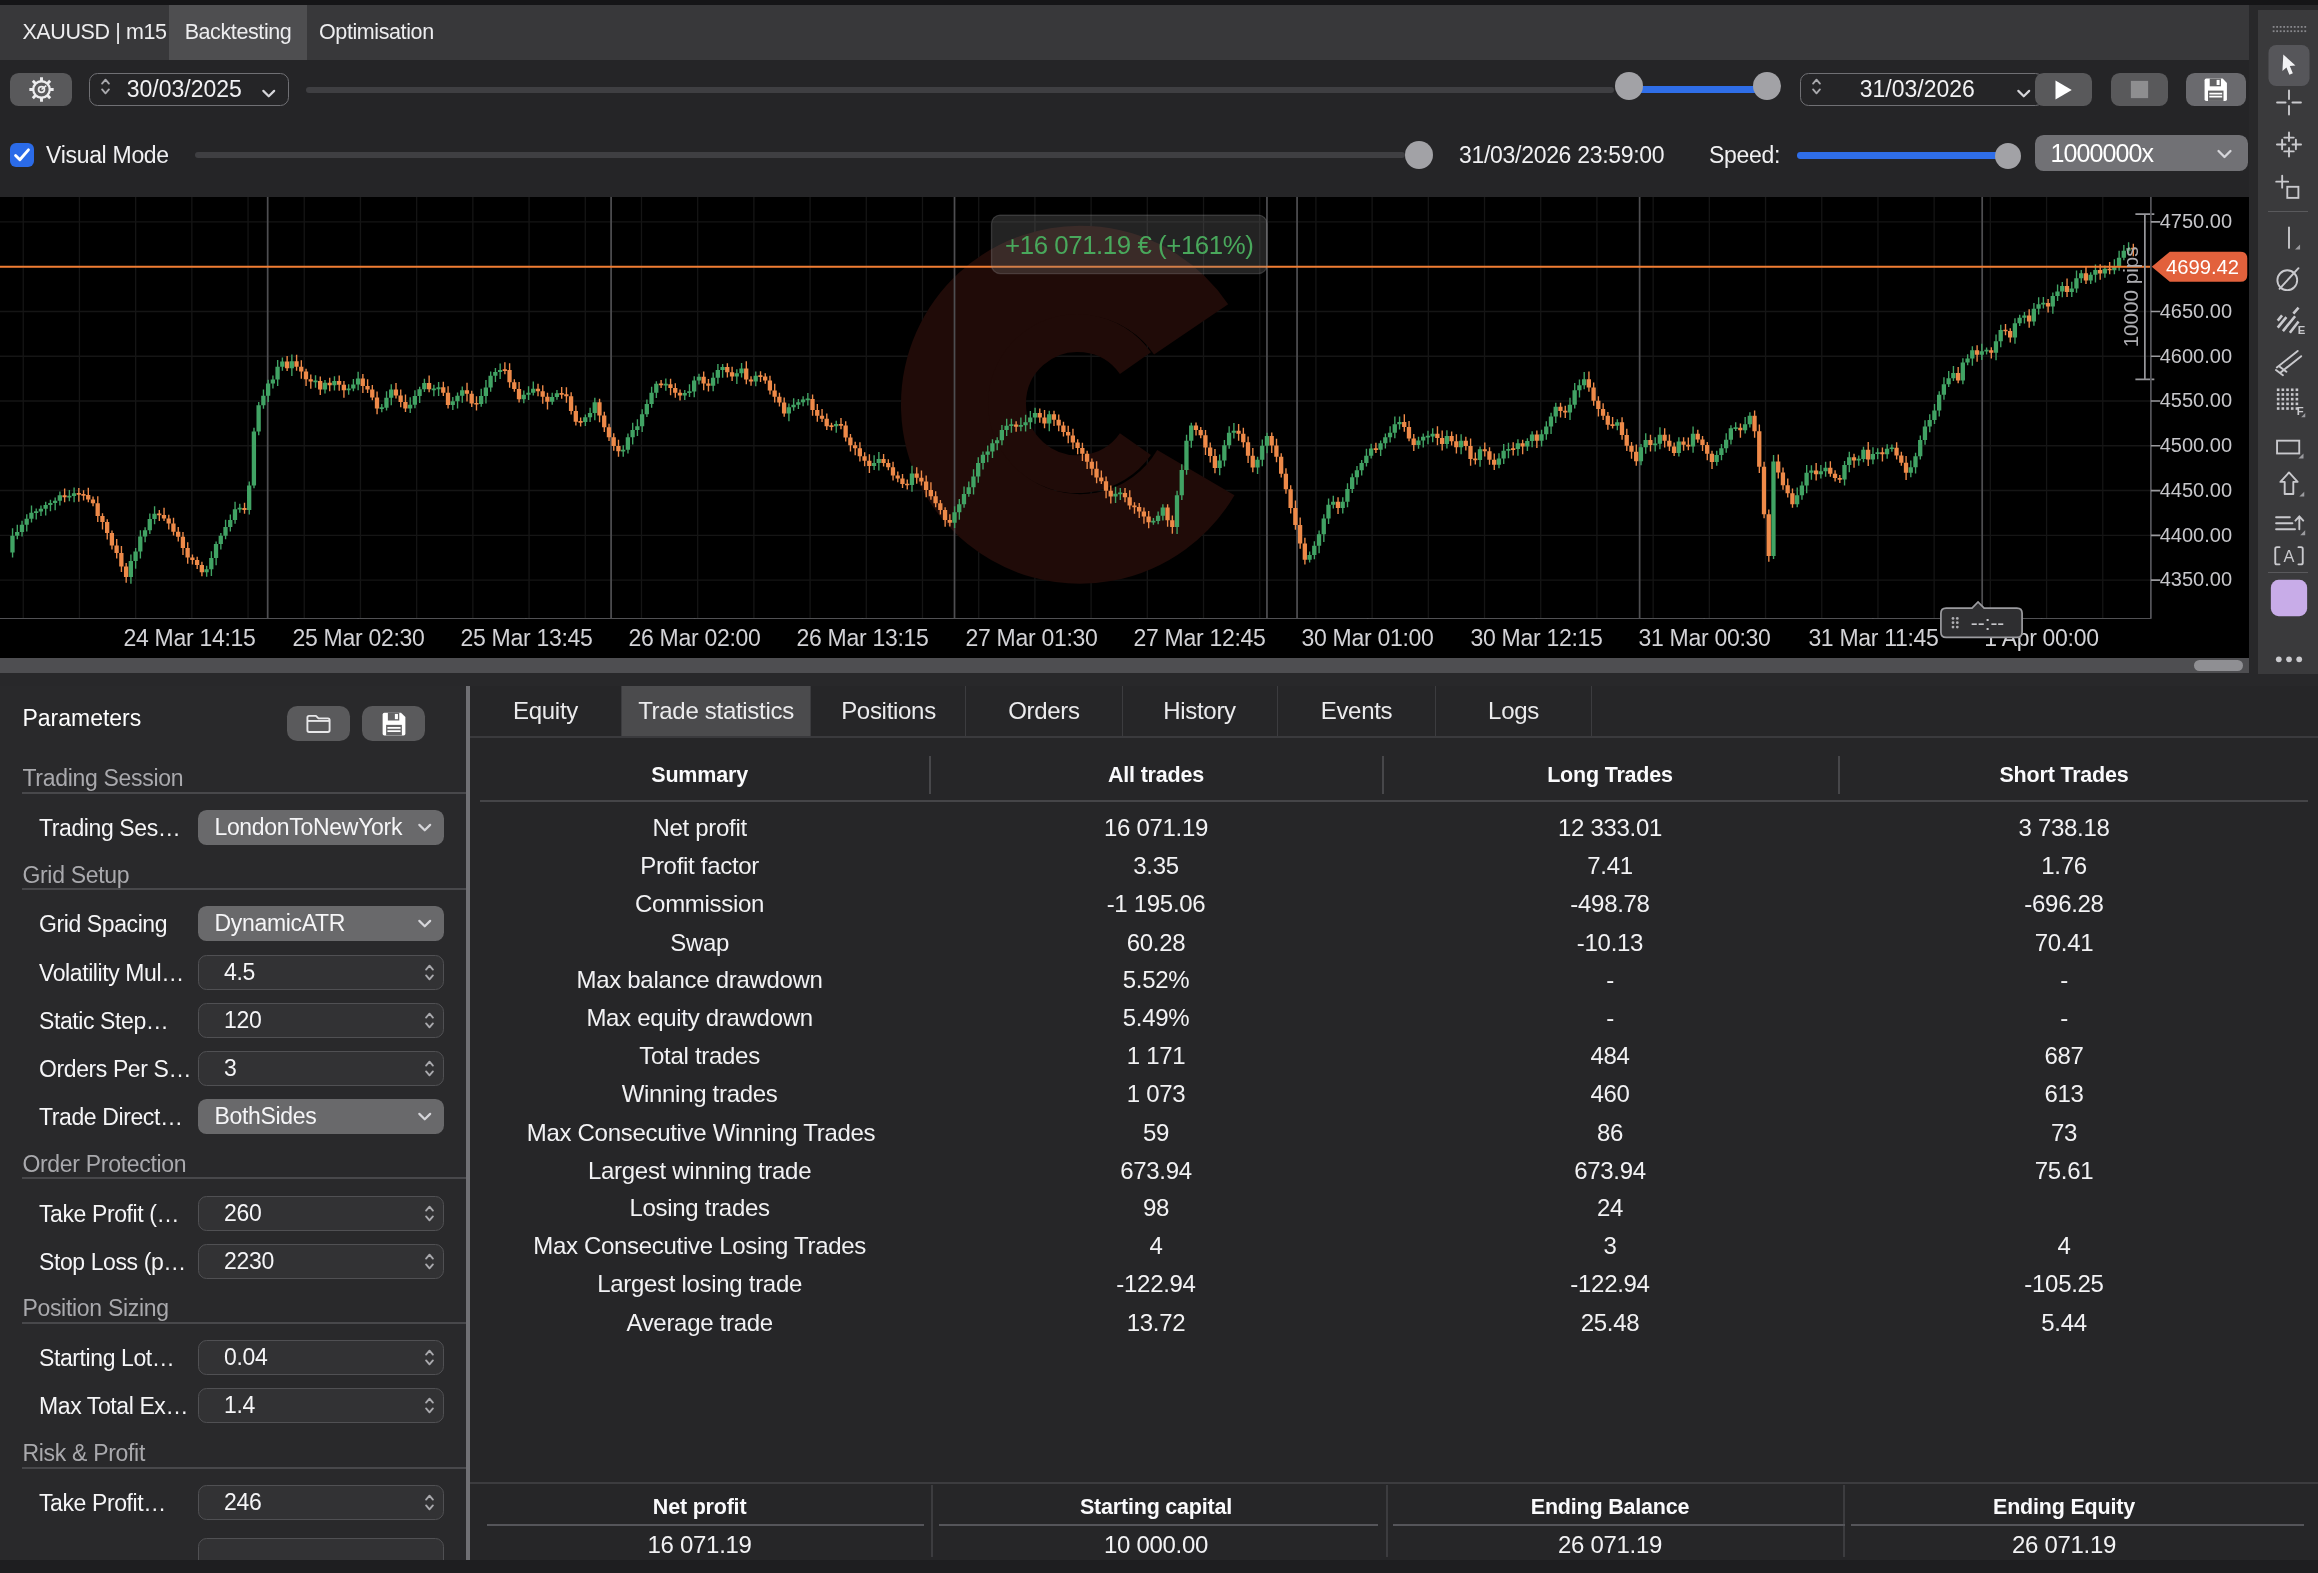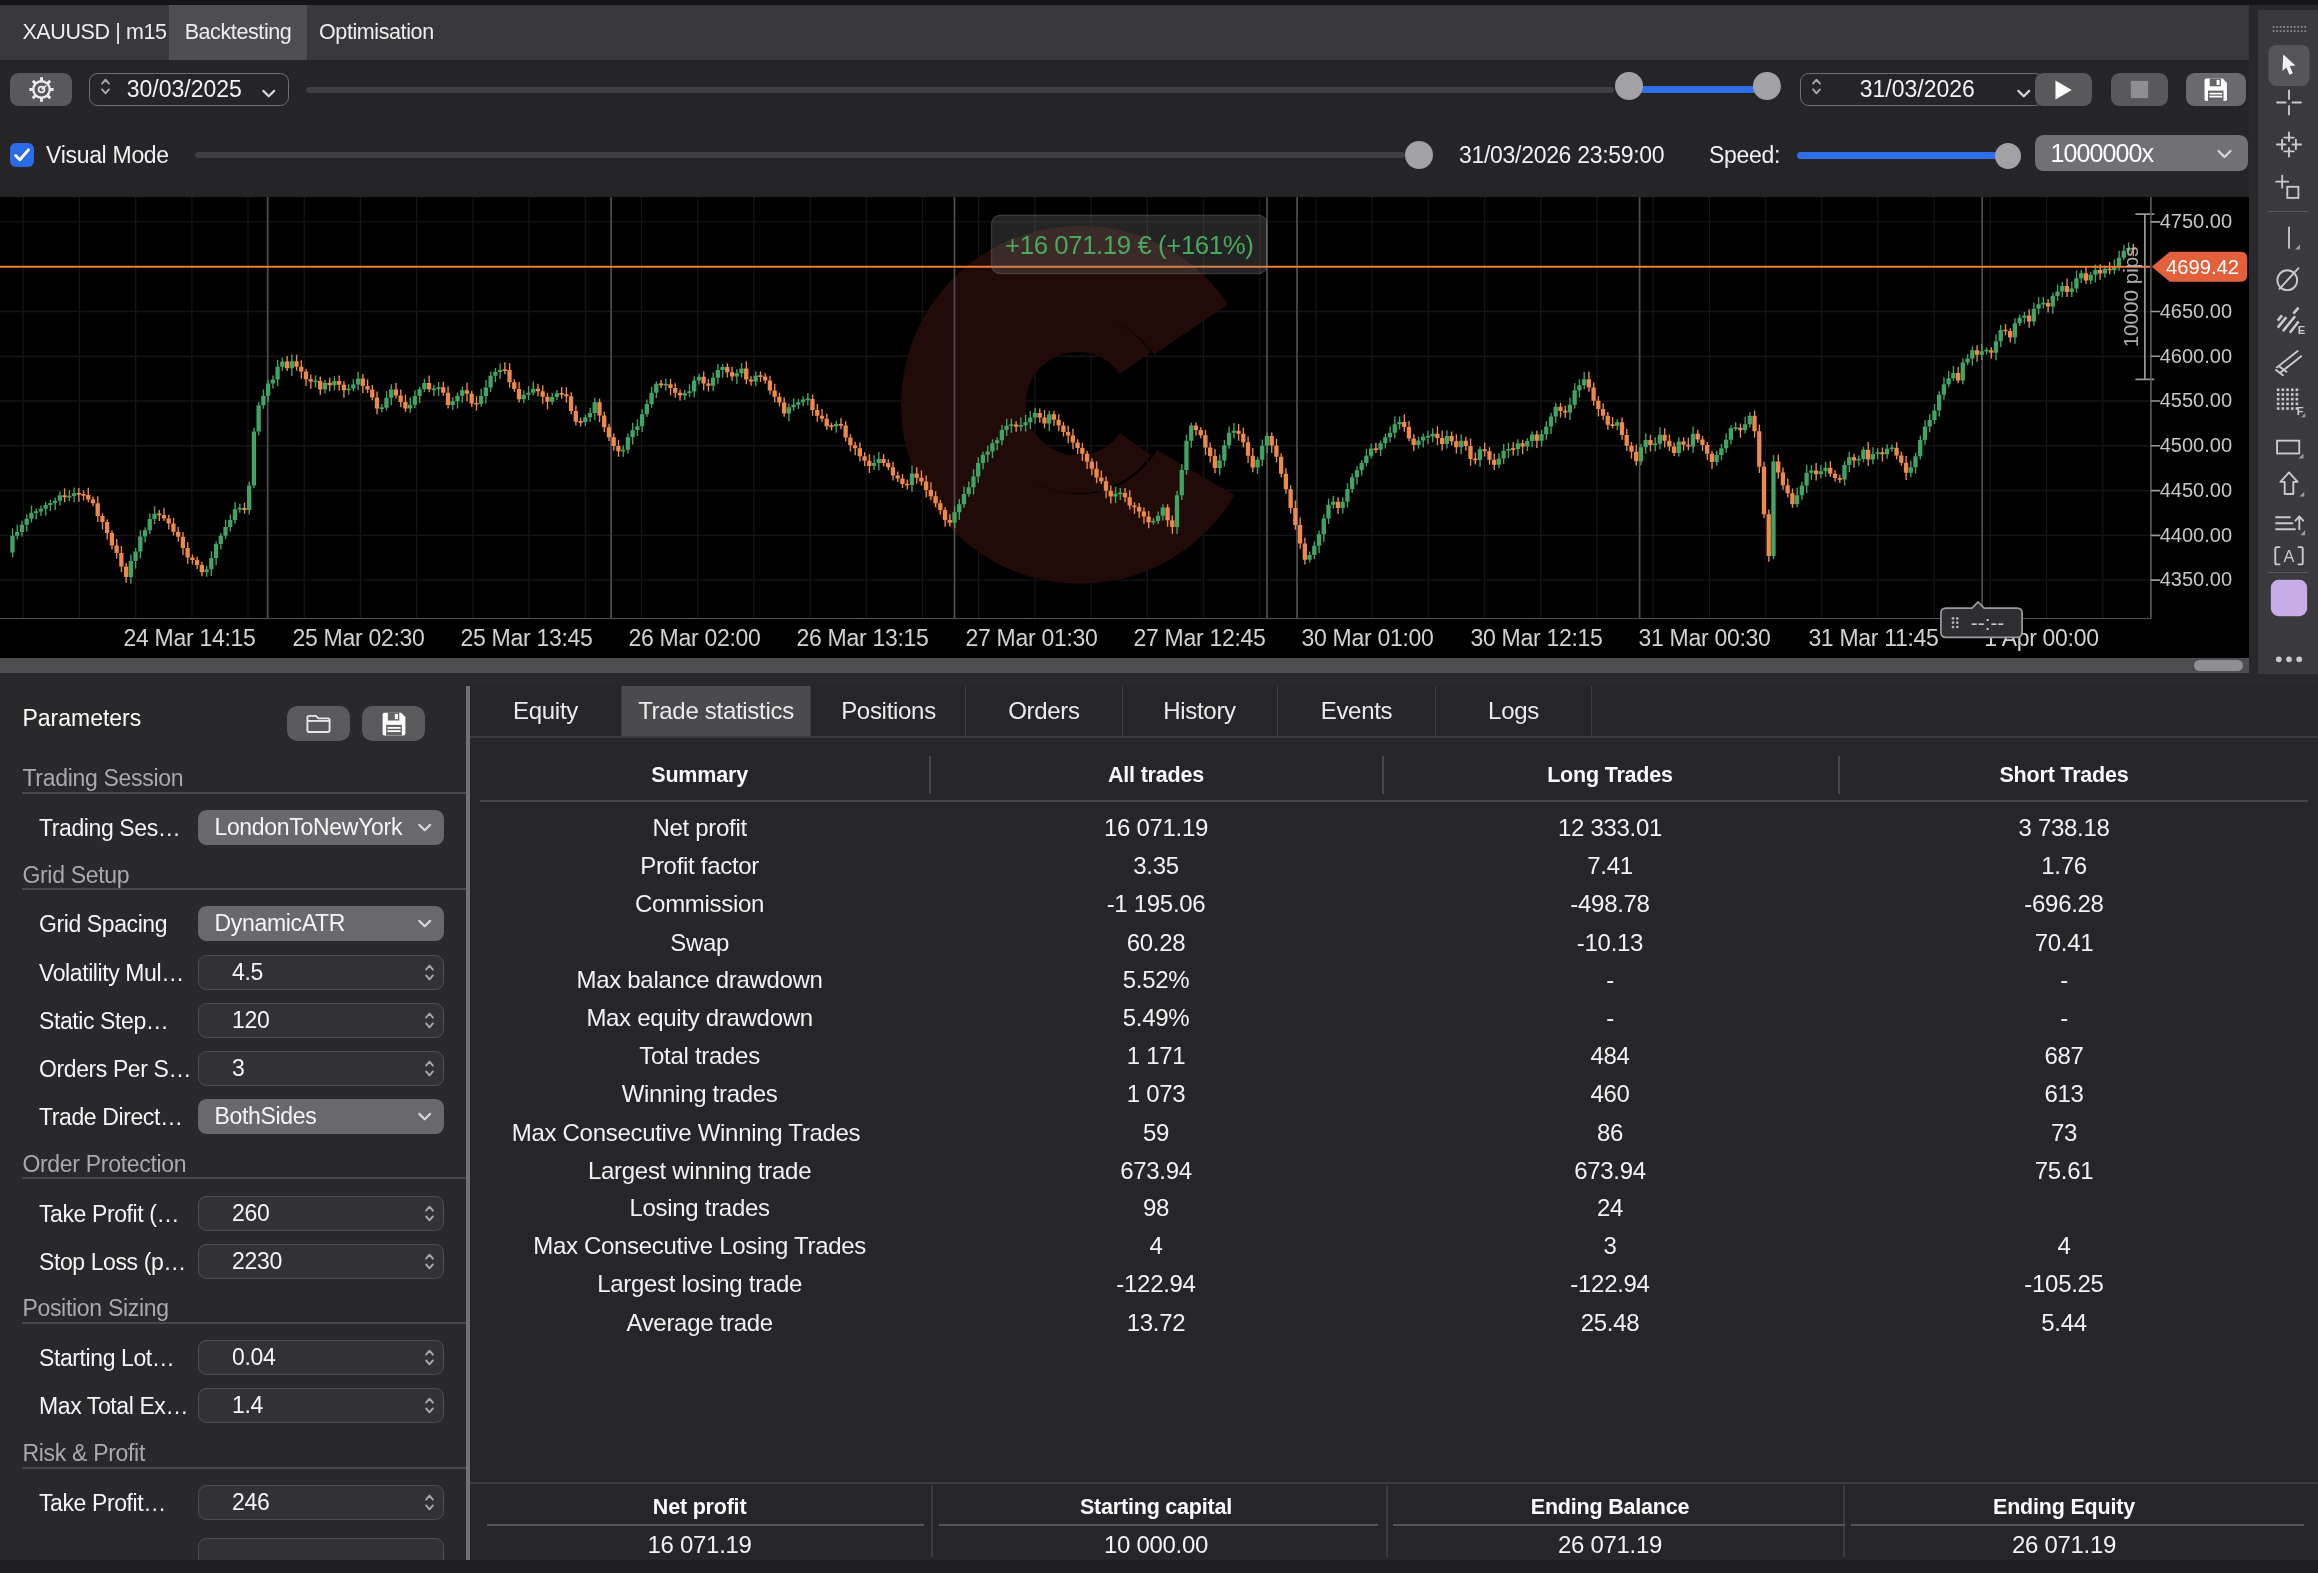--- a/index.html
+++ b/index.html
@@ -49,21 +49,21 @@
 .ptitle { position:absolute; left:22.4px; top:19px; font-size:23px; color:#fff; }
 .pbtn { position:absolute; top:20px; width:63px; height:35px; background:#5A5A5C; border-radius:10.3px; display:flex; align-items:center; justify-content:center; }
 .sect { position:absolute; left:22.4px; font-size:23px; color:#A9A9AD; height:26px; line-height:26px; letter-spacing:-0.3px;text-align:center; }
 .sline { position:absolute; left:22.4px; width:453px; height:1.7px; background:#48484B; }
 .rlab { position:absolute; left:39px; font-size:23px; color:#F5F5F7; height:26px; line-height:26px; letter-spacing:-0.4px; }
 .dd { position:absolute; left:198px; width:246px; height:35px; background:#69696B; border-radius:8.6px;
   font-size:23px; line-height:35px; padding-left:16.4px; color:#F5F5F7; letter-spacing:-0.3px; }
 .ddc { position:absolute; right:12px; top:12px; }
 .ddc svg, .stc svg { display:block; }
 .st { position:absolute; left:198px; width:246px; height:35px; background:#323234; border:1.7px solid #505053; border-radius:8.6px;
-  font-size:23px; line-height:33px; padding-left:33px; color:#F5F5F7; letter-spacing:-0.3px; }
+  font-size:23px; line-height:33px; padding-left:25px; color:#F5F5F7; letter-spacing:-0.3px; }
 .stc { position:absolute; right:6.9px; top:1.7px; }
 
 .tab { position:absolute; top:0; height:50px; line-height:50px; text-align:center; font-size:24px; color:#EBEBED; border-right:1.7px solid #3C3C3F; letter-spacing:-0.3px; }
 .tab.tsel { background:#4B4B4D; }
 #tabline { position:absolute; left:0; top:50px; width:1849px; height:1.7px; background:#3A3A3D; }
 .thead { position:absolute; top:77px; font-size:21.5px; font-weight:bold; color:#FAFAFC; text-align:center; letter-spacing:-0.2px; }
 #headline { position:absolute; left:10.3px; top:114px; width:1828px; height:1.7px; background:#454548; }
 .vsep { position:absolute; width:1.7px; background:#47474A; }
 .trow { position:absolute; left:0; width:1849px; height:38px; }
 .tc { position:absolute; text-align:center; font-size:24px; line-height:38px; letter-spacing:-0.3px; }
@@ -555,21 +555,21 @@
         <span class="tc" style="left:925px;width:430px">484</span>
         <span class="tc" style="left:1379px;width:430px">687</span>
       </div>
       <div class="trow" style="top:389px">
         <span class="tc" style="left:14.6px;width:430px">Winning trades</span>
         <span class="tc" style="left:471px;width:430px">1 073</span>
         <span class="tc" style="left:925px;width:430px">460</span>
         <span class="tc" style="left:1379px;width:430px">613</span>
       </div>
       <div class="trow" style="top:428px">
-        <span class="tc" style="left:1px;width:430px">Max Consecutive Winning Trades</span>
+        <span class="tc" style="left:16px;width:430px">Max Consecutive Winning Trades</span>
         <span class="tc" style="left:471px;width:430px">59</span>
         <span class="tc" style="left:925px;width:430px">86</span>
         <span class="tc" style="left:1379px;width:430px">73</span>
       </div>
       <div class="trow" style="top:466px">
         <span class="tc" style="left:14.6px;width:430px">Largest winning trade</span>
         <span class="tc" style="left:471px;width:430px">673.94</span>
         <span class="tc" style="left:925px;width:430px">673.94</span>
         <span class="tc" style="left:1379px;width:430px">75.61</span>
       </div>

